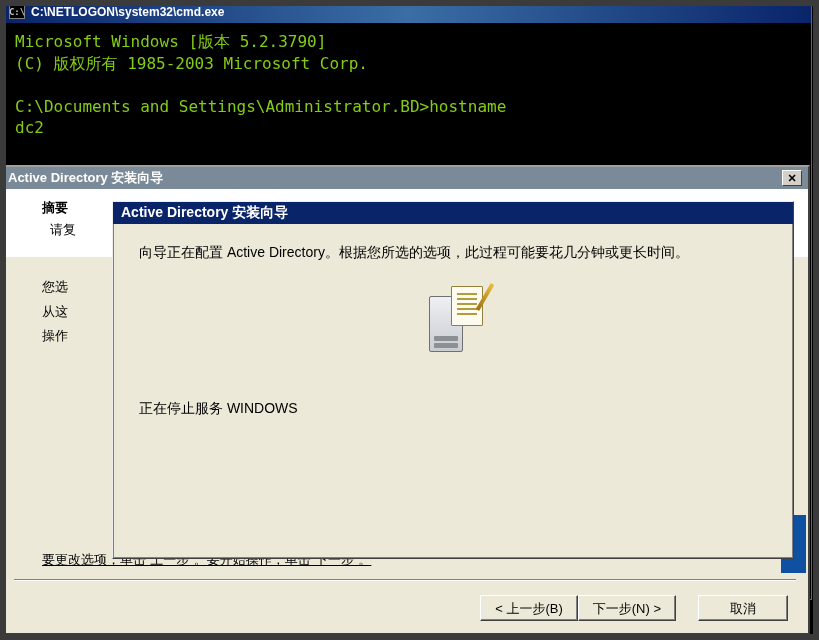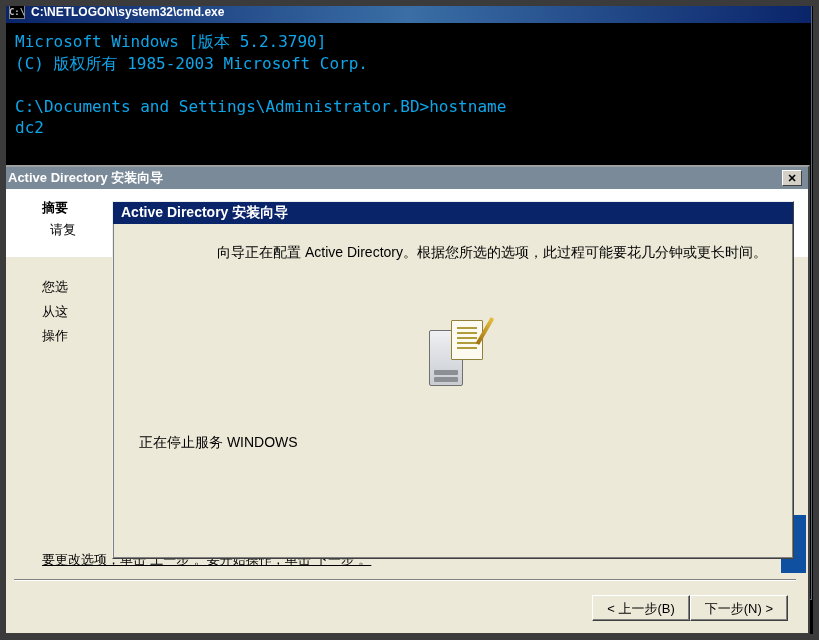--- a/index.html
+++ b/index.html
@@ -42,21 +42,21 @@
     margin-right: 6px;
     font-size: 9px;
     display: inline-flex;
     align-items: center;
     justify-content: center;
     color: #c0c0c0;
     font-family: Consolas, monospace;
   }
   .cmd-body {
     padding: 8px 10px;
-    color: #0ea5e9;
+    color: #84cc16;
     font-family: "Lucida Console", Consolas, monospace;
     font-size: 16px;
     line-height: 1.35;
     white-space: pre;
   }
 
   
   .wiz-back {
     position: absolute;
     top: 165px;
@@ -170,21 +170,21 @@
     font-weight: bold;
     display: flex;
     align-items: center;
     padding: 0 8px;
   }
   .wiz-front-body {
     padding: 18px 26px;
     font-size: 14px;
     line-height: 1.55;
   }
-  .wiz-front-msg { margin-bottom: 56px; text-align: right; }
+  .wiz-front-msg { margin-bottom: 22px; }
   .wiz-front-icon {
     display: flex;
     justify-content: center;
     margin: 10px 0 40px 0;
   }
   .wiz-front-status {
     font-size: 14px;
   }
   
   .server-icon { position: relative; width: 60px; height: 72px; }
@@ -258,20 +258,21 @@
     <div>您选</div>
     <div>从这</div>
     <div>操作</div>
   </div>
   <div class="wiz-back-instr">要更改选项，单击“上一步”。要开始操作，单击“下一步”。</div>
   <div class="wiz-back-sep"></div>
   <div class="blue-side"></div>
   <div class="wiz-back-buttons">
     <button class="win-btn">&lt; 上一步(B)</button>
     <button class="win-btn">下一步(N) &gt;</button>
+    <button class="win-btn cancel">取消</button>
   </div>
 </div>
 
 <div class="wiz-front">
   <div class="wiz-front-title">
     <span>Active Directory 安装向导</span>
   </div>
   <div class="wiz-front-body">
     <div class="wiz-front-msg">向导正在配置 Active Directory。根据您所选的选项，此过程可能要花几分钟或更长时间。</div>
     <div class="wiz-front-icon">

